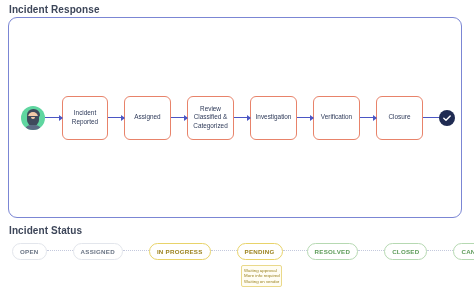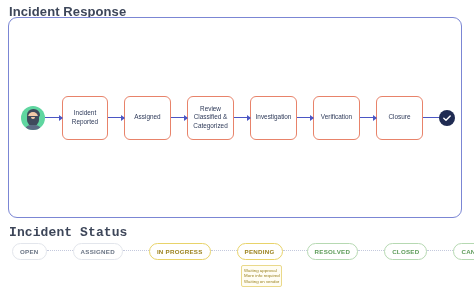--- a/index.html
+++ b/index.html
@@ -11,35 +11,34 @@
     width: 474px;
     height: 296px;
     overflow: hidden;
     font-family: "Liberation Sans", sans-serif;
     color: #2e3a59;
     position: relative;
   }
 
   
   .section-title {
-    font-size: 13px;
+    font-size: 10px;
     font-weight: bold;
     color: #3d4659;
     letter-spacing: 0.1px;
   }
   #incident-response-title {
     position: absolute;
     left: 9px;
     top: 4px;
   }
   #incident-status-title {
     position: absolute;
     left: 9px;
     top: 225px;
-    font-family: Liberation Mono, monospace;
   }
 
   
   #flow-container {
     position: absolute;
     left: 8px;
     top: 17px;
     width: 454px;
     height: 201px;
     border: 1.6px solid #7b86d4;

